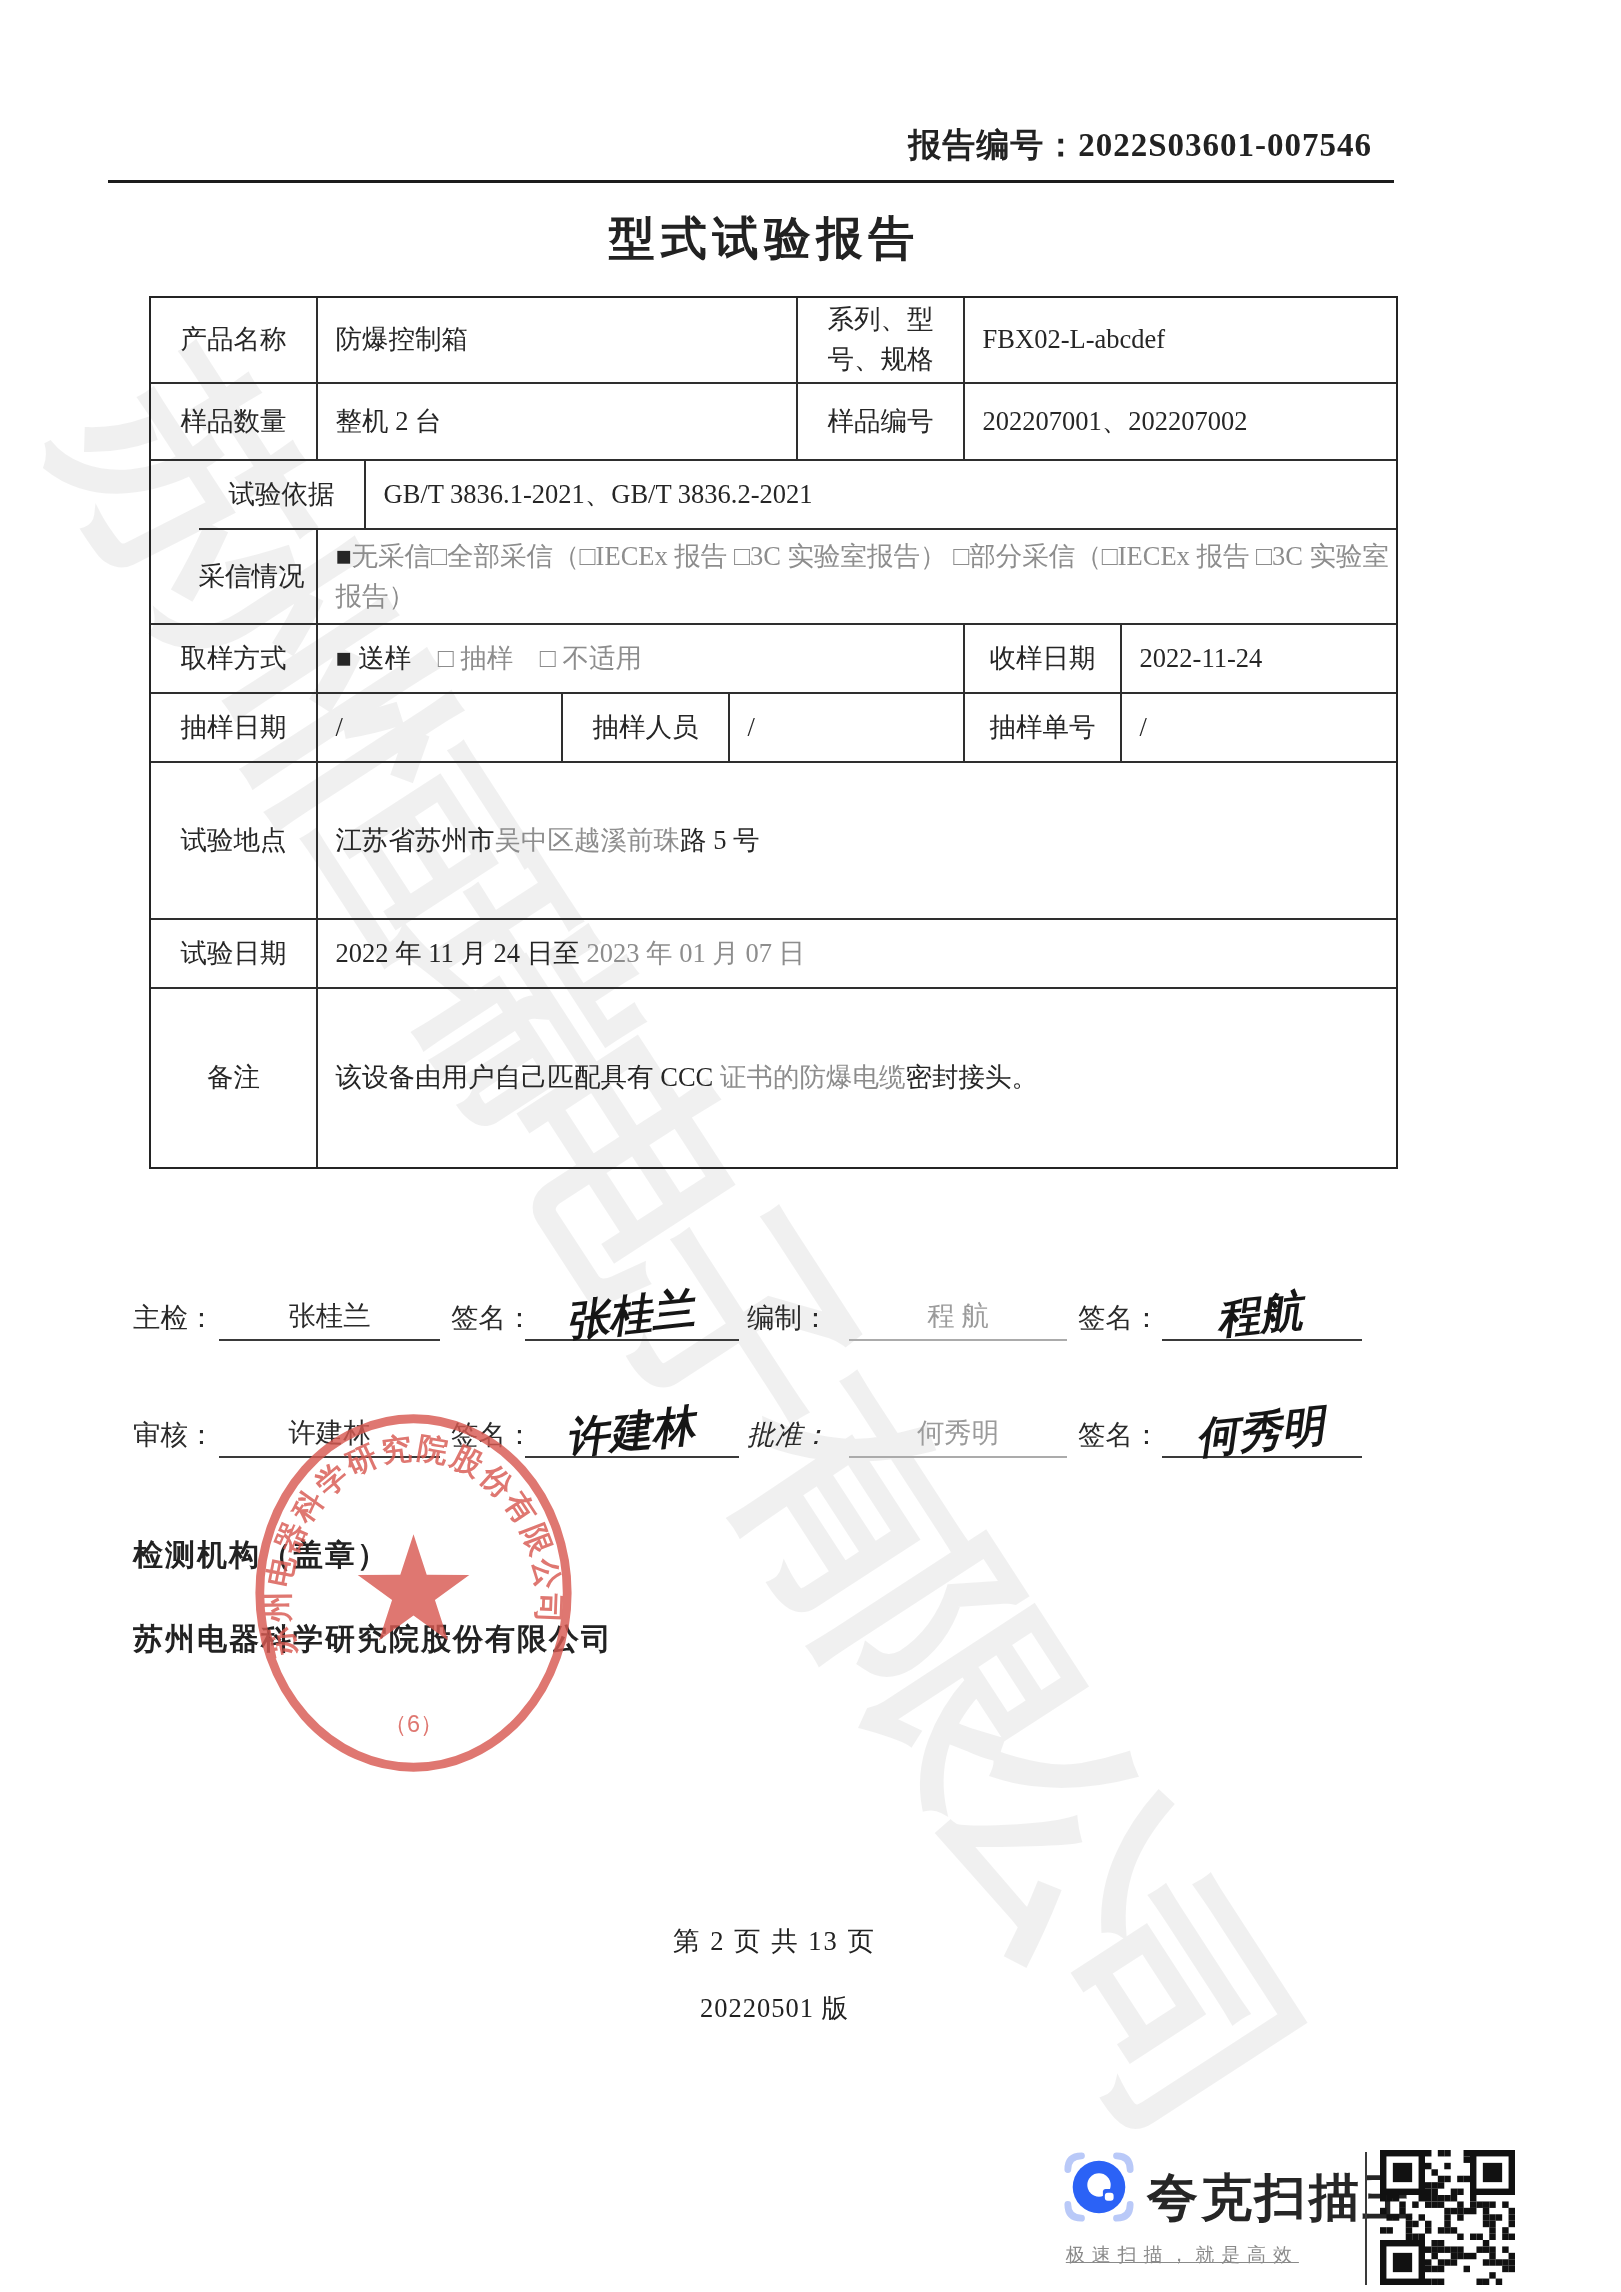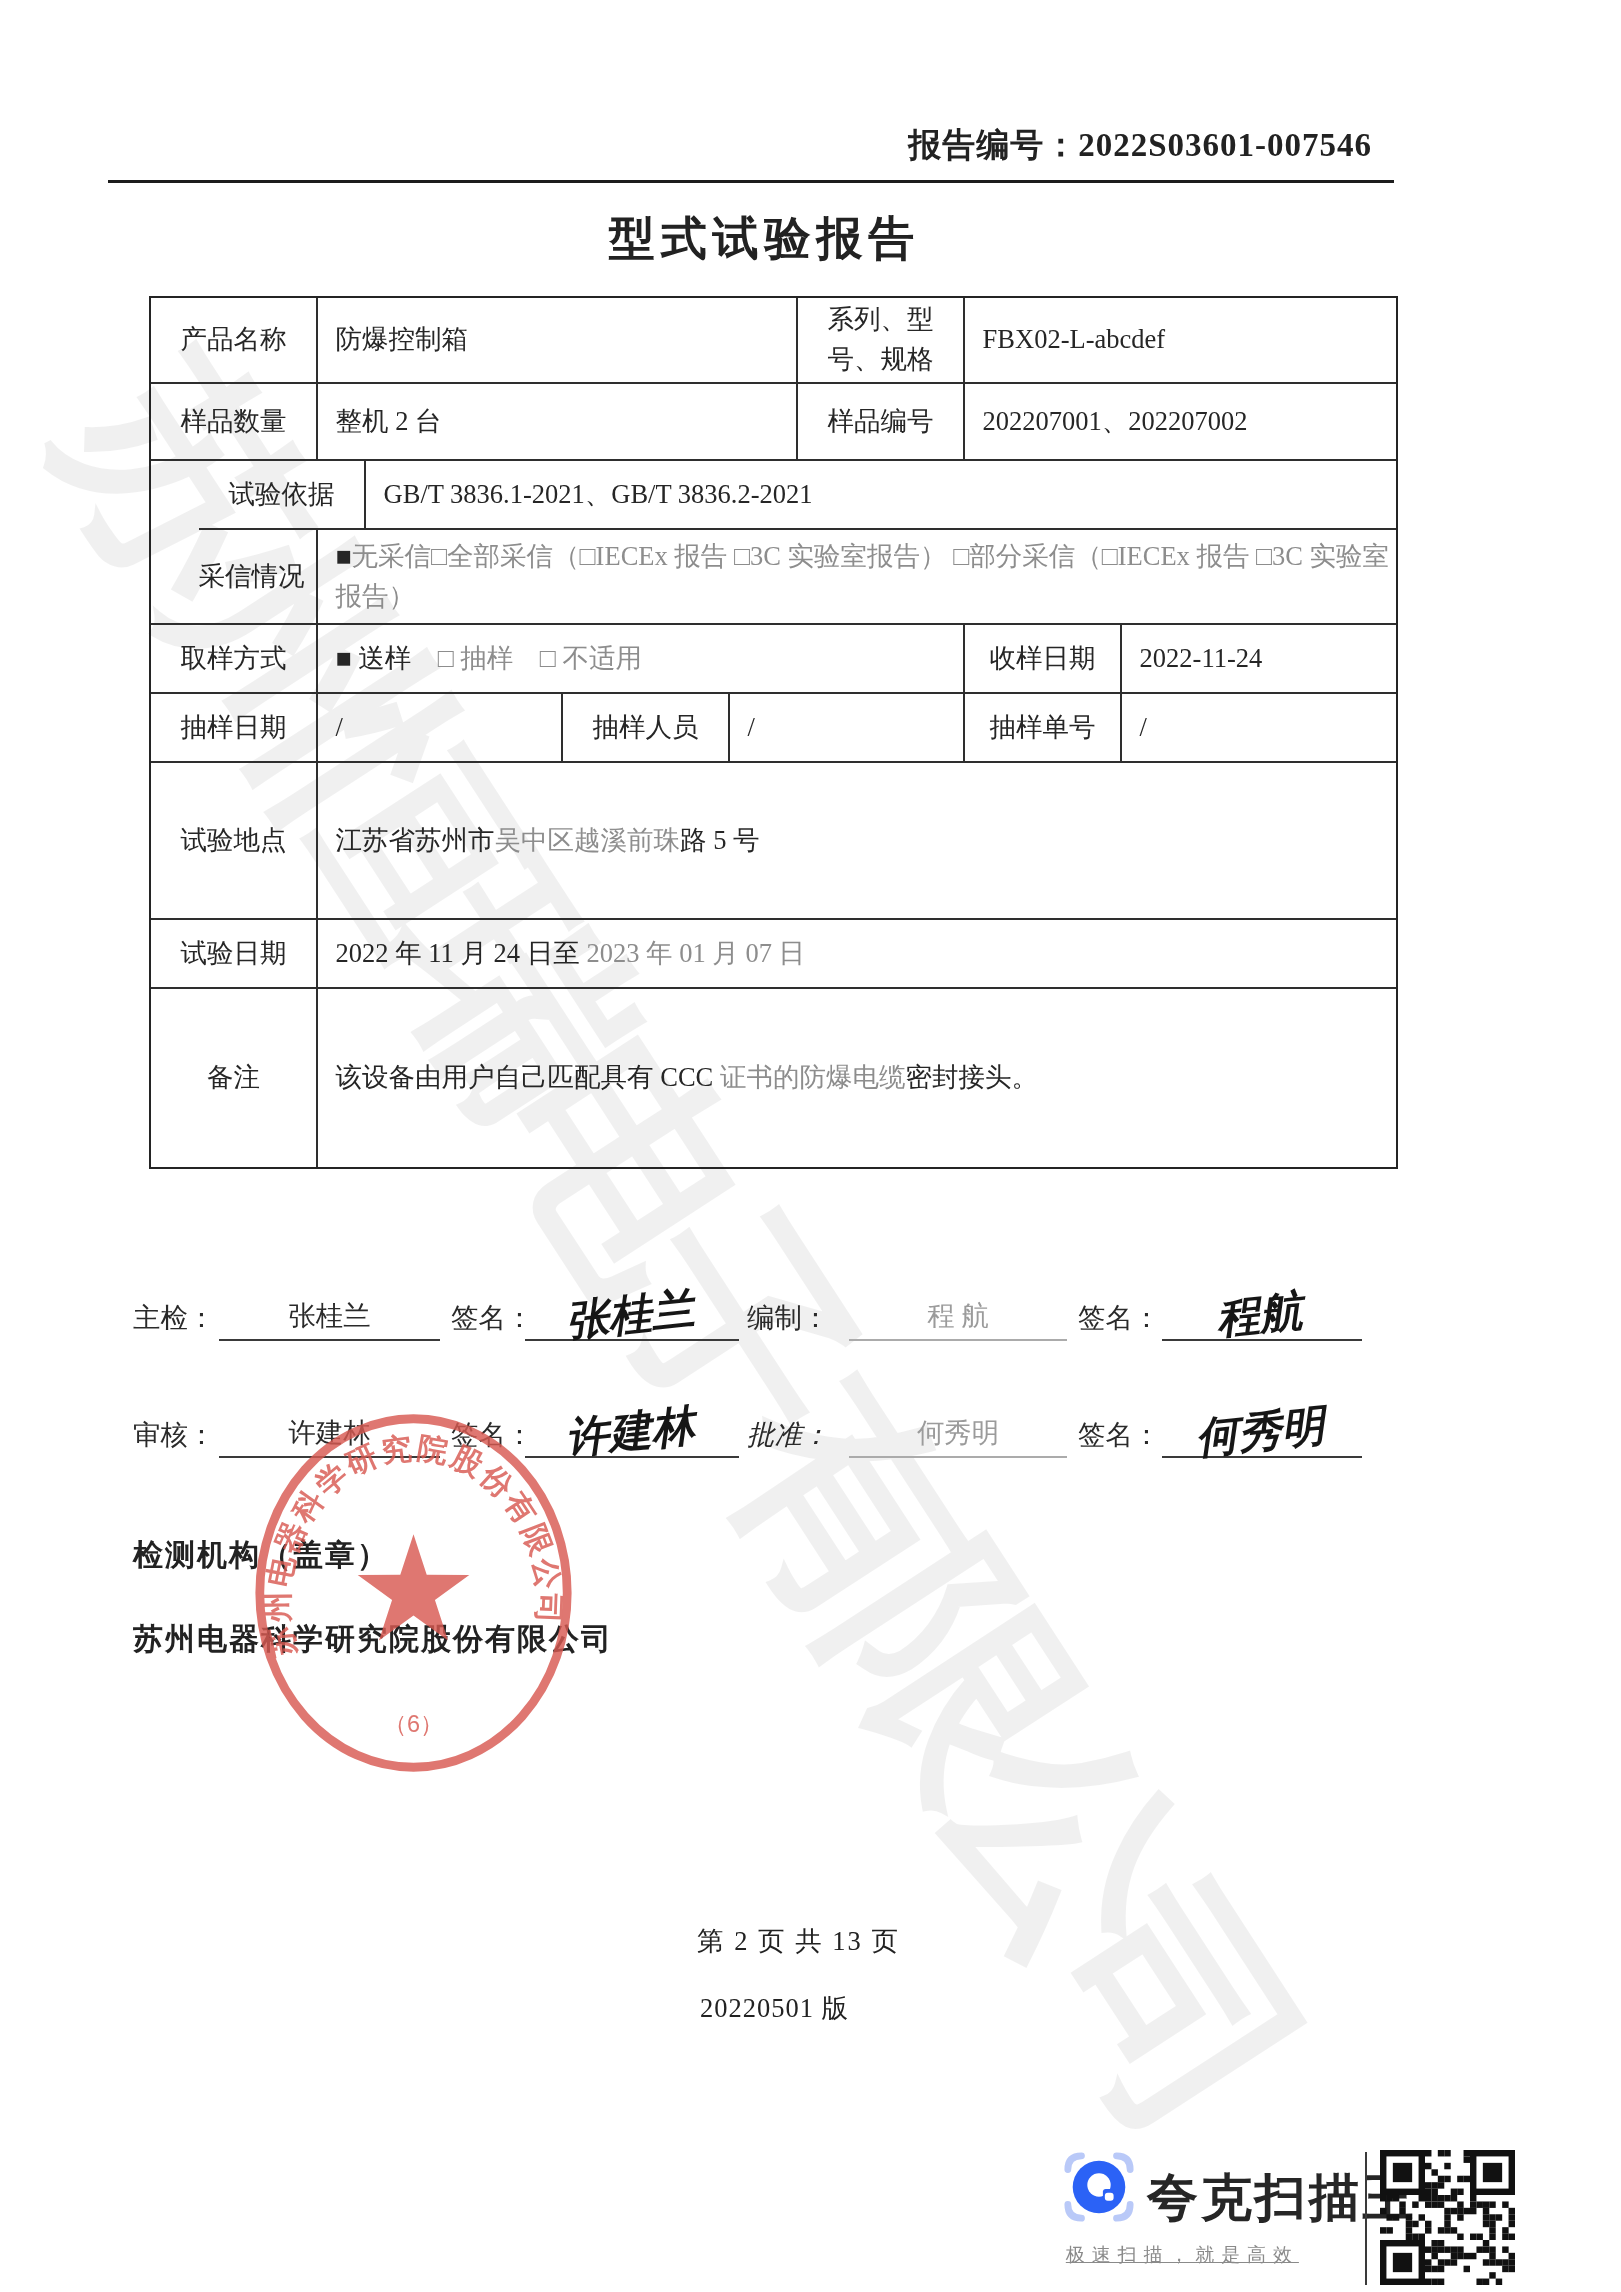--- a/index.html
+++ b/index.html
@@ -54,21 +54,21 @@
   .dark-name{color:#2a2a2a;}
   .handsig{
     display:inline-block;font-family:"DejaVu Sans",sans-serif;font-weight:700;
     font-size:43px;color:#161616;transform:rotate(-6deg) skewX(-14deg) translateY(-5.9px);
   }
   
   #stamp-caption{left:133px;top:1535px;font-size:30px;font-weight:700;z-index:1;letter-spacing:2px;}
   #agency-name{left:133px;top:1619px;font-size:30px;font-weight:700;z-index:1;letter-spacing:2px;}
   #stamp{left:247px;top:1407px;z-index:2;opacity:0.82;}
   
-  #footer-page{left:0;top:1923px;width:1549px;text-align:center;font-size:26.5px;z-index:1;letter-spacing:2px;margin-left:24px;}
+  #footer-page{left:0;top:1923px;width:1549px;text-align:center;font-size:26.5px;z-index:1;letter-spacing:2px;}
   #footer-version{left:0;top:1990px;width:1549px;text-align:center;font-size:26.5px;z-index:1;letter-spacing:1px;}
   
   #branding{left:1054px;top:2142px;width:461px;height:149px;z-index:1;}
   #quark-logo{position:absolute;left:7.8px;top:7.8px;}
   #app-name{
     position:absolute;left:93px;top:21.6px;font-size:51px;font-weight:800;color:#262626;
     font-family:"Liberation Sans","DejaVu Sans",sans-serif;letter-spacing:2.9px;
   }
   #tagline{
     position:absolute;left:11.8px;top:100px;font-size:19px;color:#8a8a8a;

